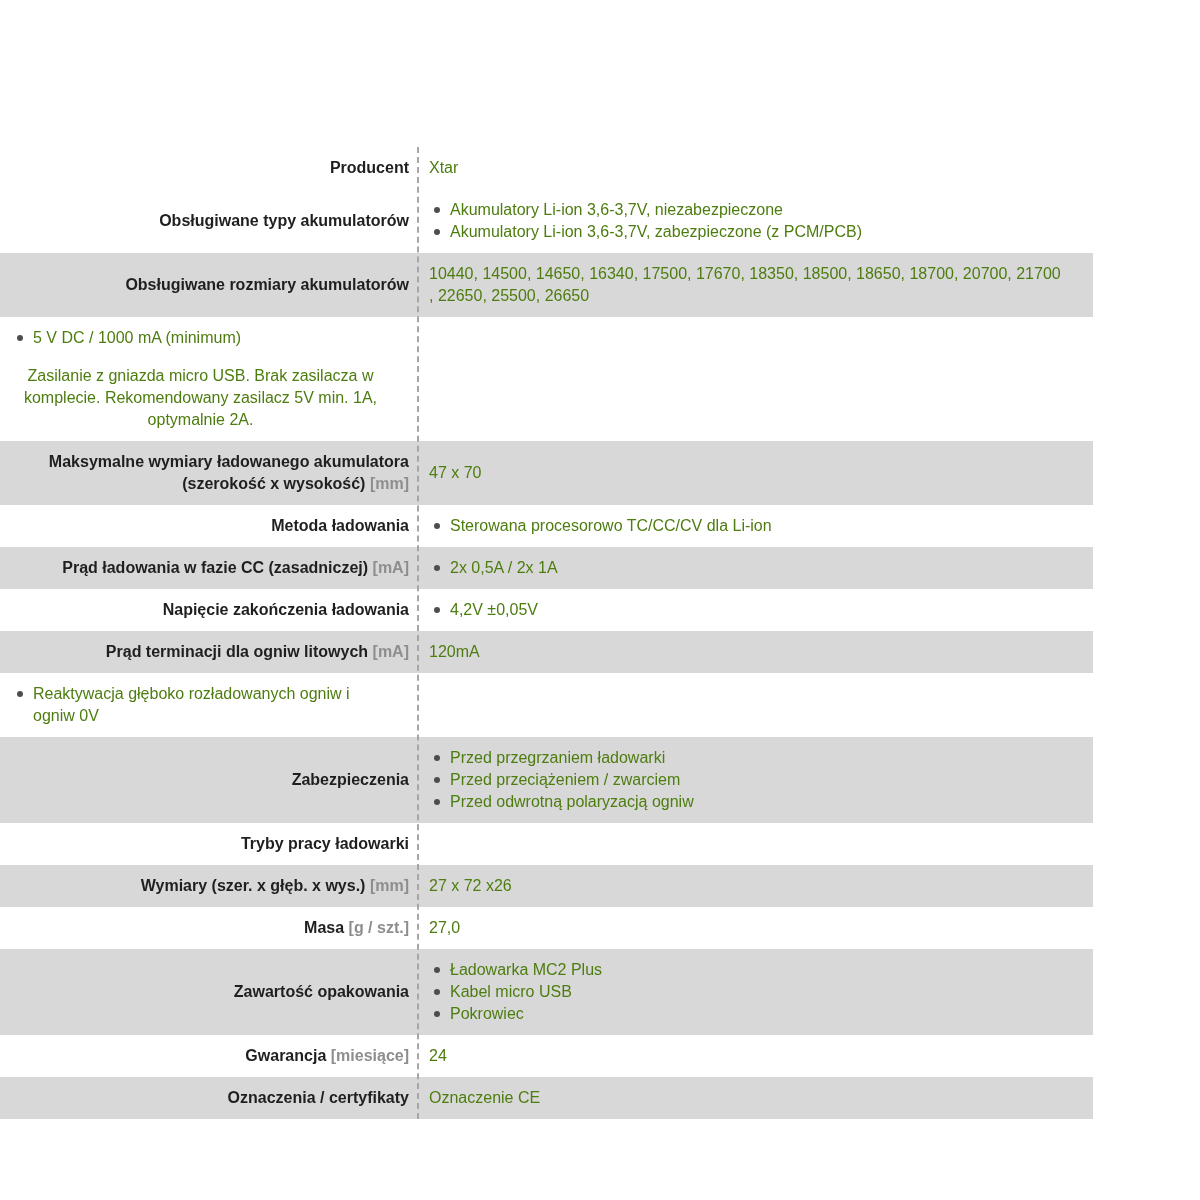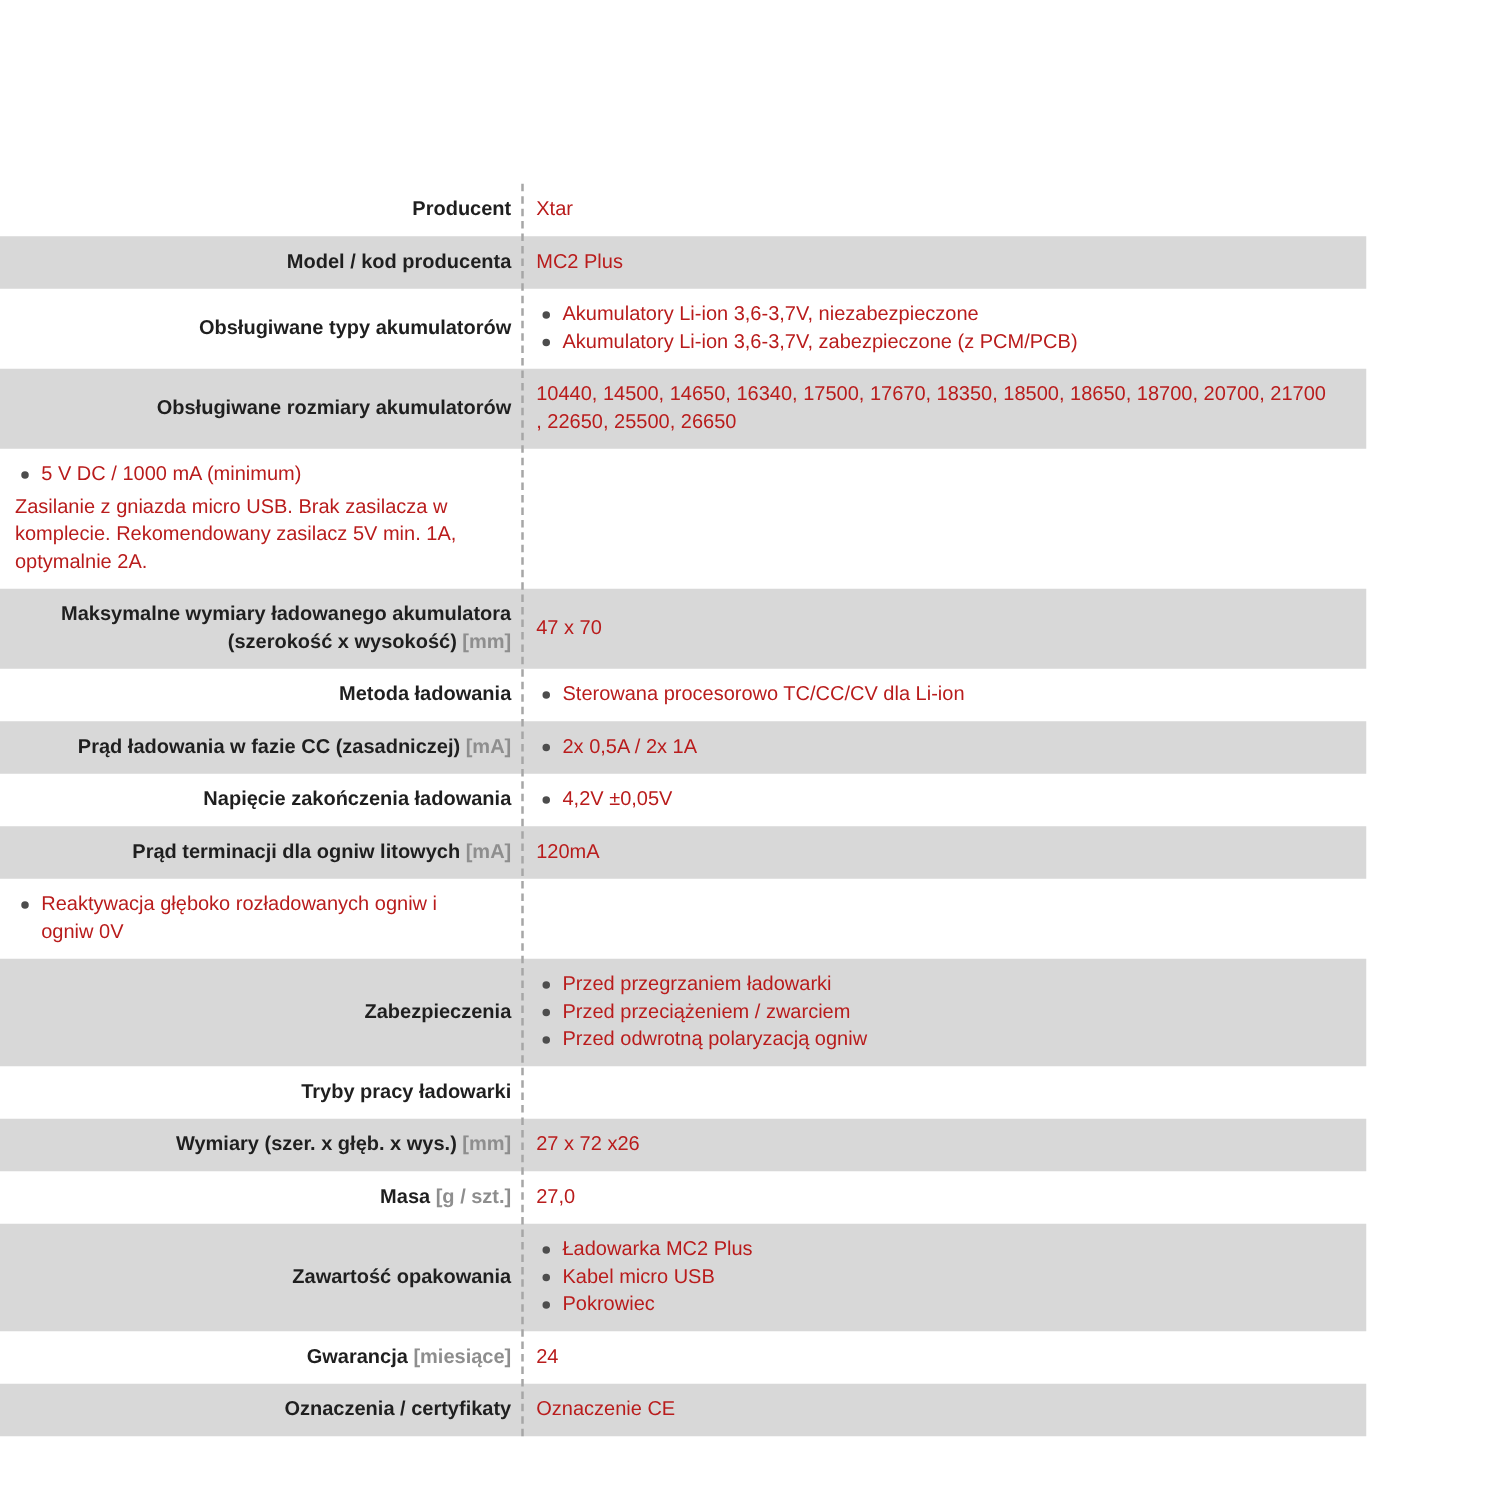--- a/index.html
+++ b/index.html
@@ -47,21 +47,21 @@
   .cell.label {
     justify-content: flex-end;
     text-align: right;
     padding-right: 8px;
     font-weight: bold;
     color: #1f1f1f;
   }
   .cell.value {
     padding-left: 12px;
     padding-right: 28px;
-    color: #b91c1c;
+    color: #4d7c0f;
   }
   .unit {
     color: #8e8e8e;
     margin-top: 16px;
   }
   .value-inner { width: 100%; }
   ul.bullets {
     list-style: none;
     margin: 0;
     padding: 0;
@@ -73,46 +73,39 @@
   .dot {
     position: absolute;
     left: 5px;
     top: 8px;
     width: 6px;
     height: 6px;
     border-radius: 50%;
     background: #4d4d4d;
   }
   .note {
-    margin-top: 4px;
+    margin-top: 16px;
+    text-align: center;
   }
 </style>
 </head>
 <body>
 
 <div class="spec-table">
   <div class="col-divider"></div>
 
   <div class="row">
     <div class="cell label">
         <span>Producent</span>
       </div>
     <div class="cell value">
         <span>Xtar</span>
       </div>
   </div>
 
-  <div class="row alt">
-    <div class="cell label">
-        <span>Model / kod producenta</span>
-      </div>
-    <div class="cell value">
-        <span>MC2 Plus</span>
-      </div>
-  </div>
 
   <div class="row">
     <div class="cell label">
         <span>Obsługiwane typy akumulatorów</span>
       </div>
     <div class="cell value">
       <div class="value-inner">
         <ul class="bullets">
           <li><span class="dot"></span><span>Akumulatory Li-ion 3,6-3,7V, niezabezpieczone</span></li>
           <li><span class="dot"></span><span>Akumulatory Li-ion 3,6-3,7V, zabezpieczone (z PCM/PCB)</span></li>

